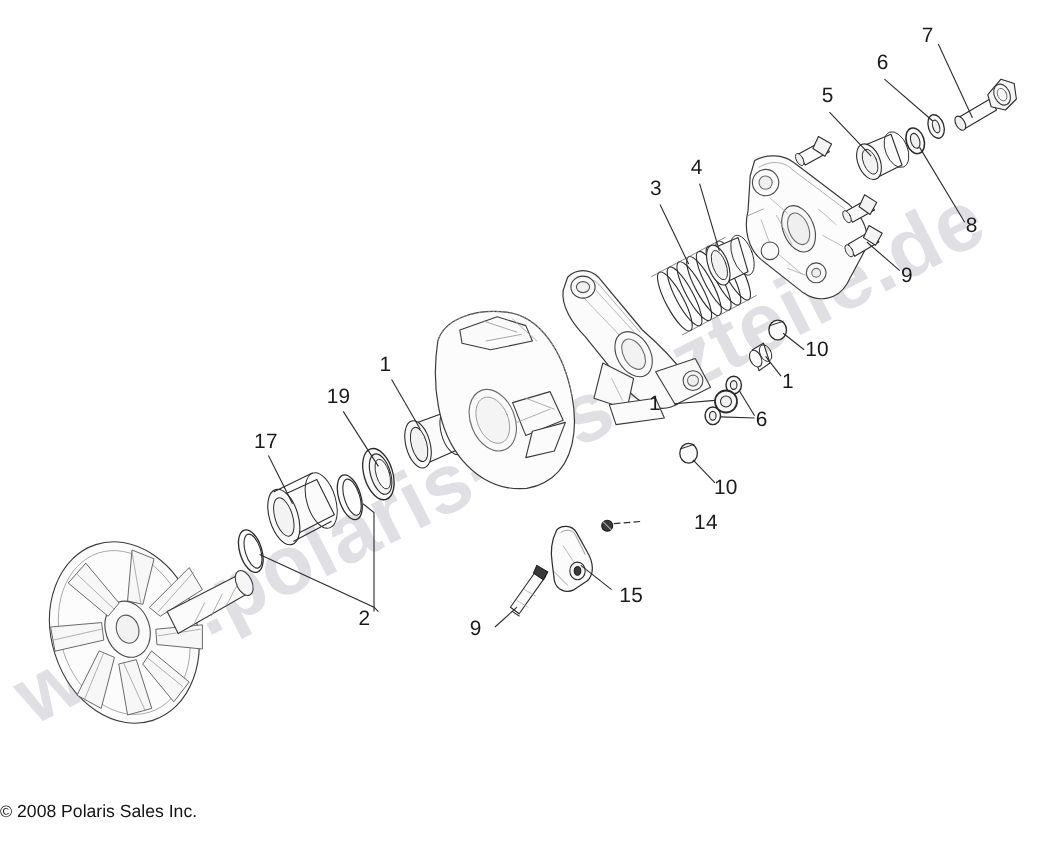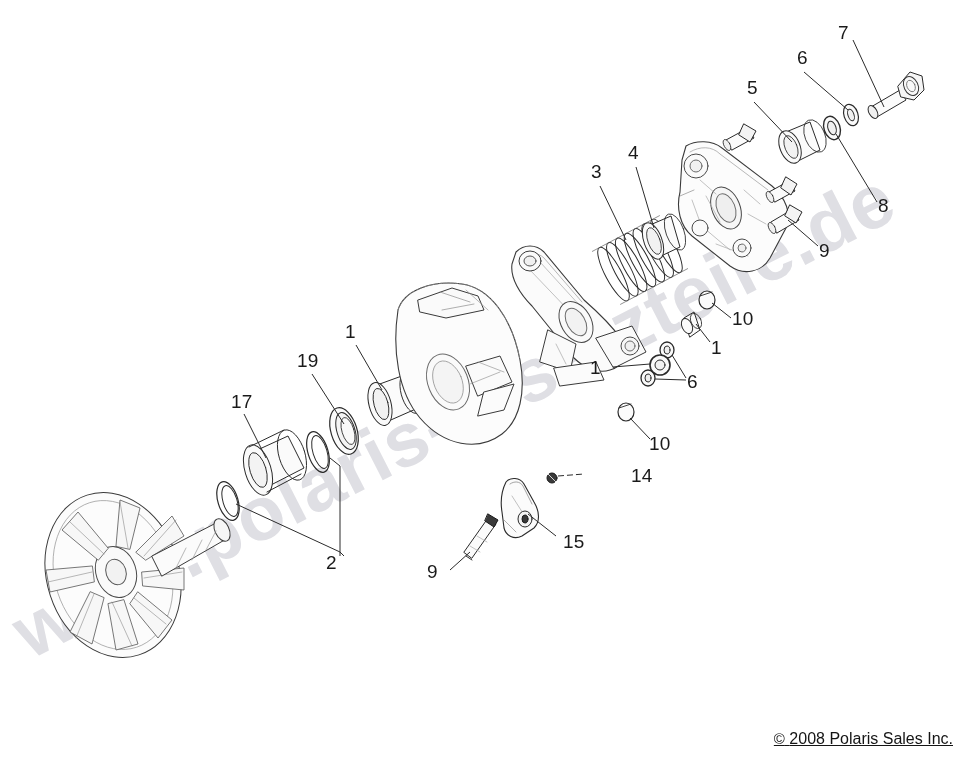--- a/index.html
+++ b/index.html
@@ -32,26 +32,25 @@
     color: #1a1a1a;
     line-height: 1;
     white-space: nowrap;
     letter-spacing: 0.2px;
   }
   #copyright-line {
     position: absolute;
     left: 0;
     top: 730px;
     width: 953px;
-    text-align: right;
+    text-align: left;
     font-family: "Liberation Sans", sans-serif;
     font-size: 16px;
     color: #141414;
     white-space: nowrap;
-    text-decoration: underline;
   }
   #copyright-line .c-mark {
     font-size: 15px;
   }
   .wm-text {
     font-family: "Liberation Sans", sans-serif;
     font-size: 76px;
     font-weight: bold;
     fill: #dfdfe4;
     letter-spacing: 1px;

